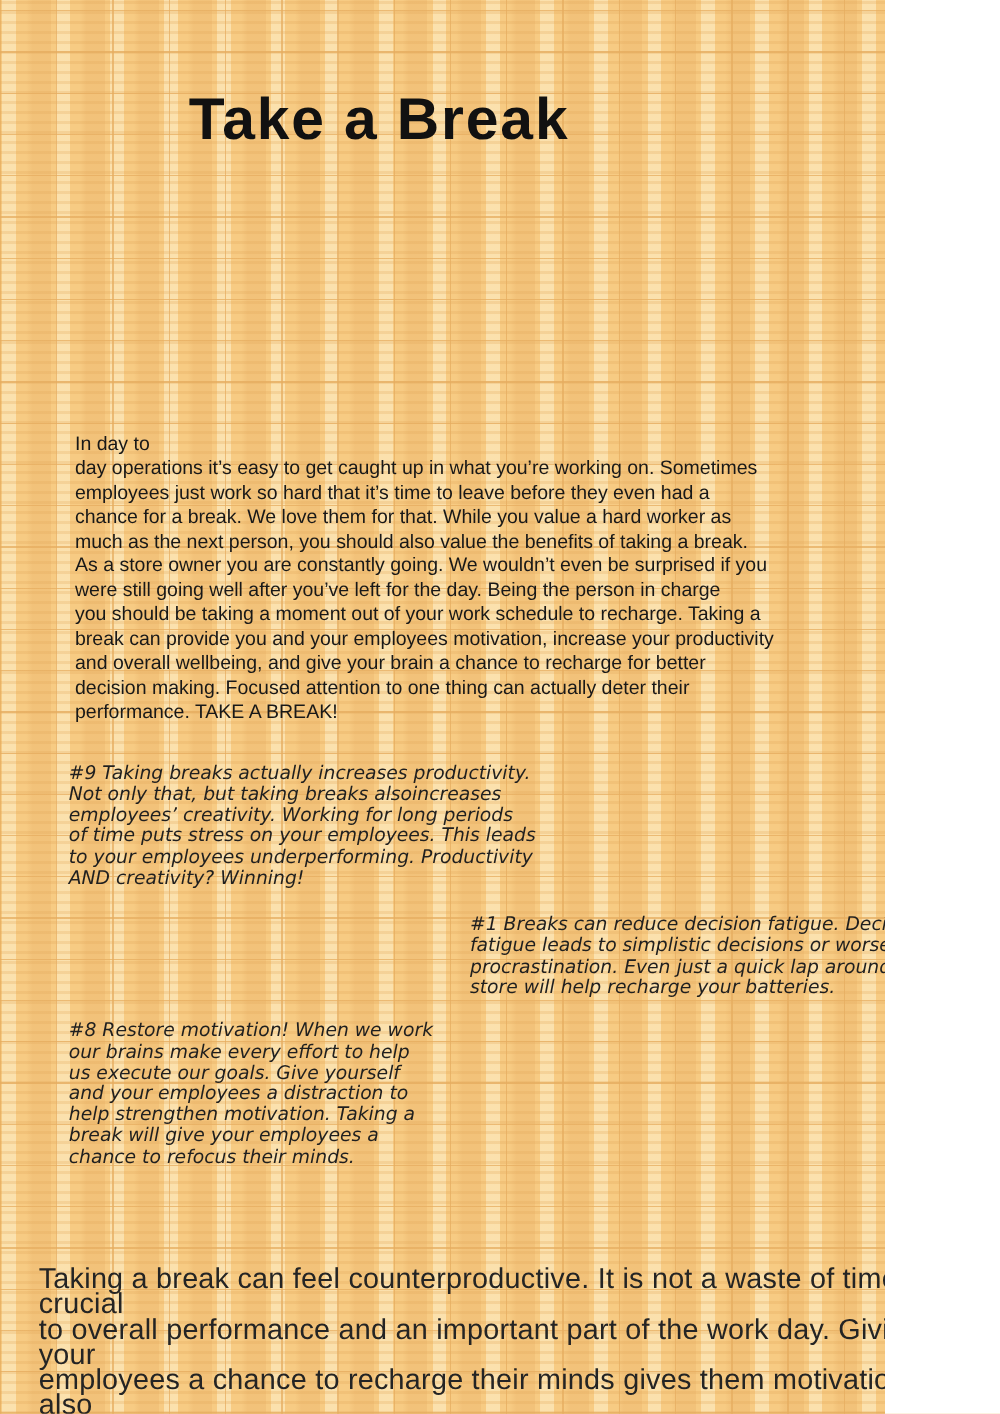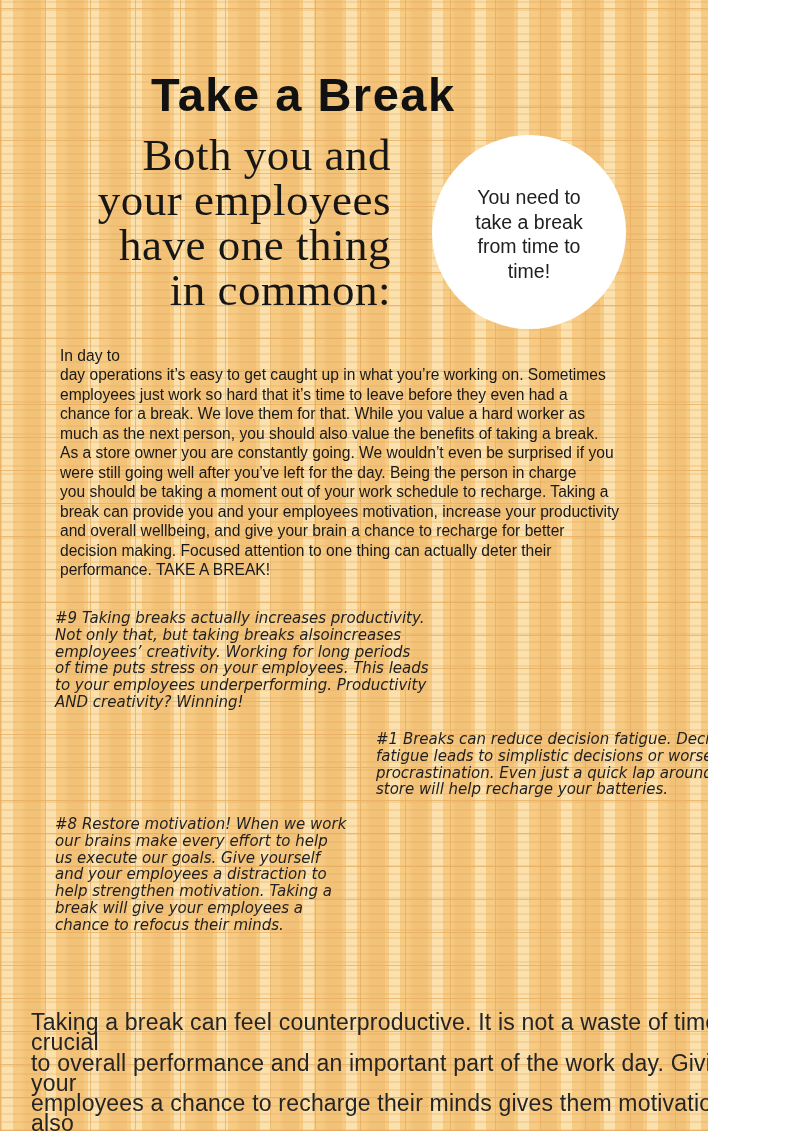--- a/index.html
+++ b/index.html
@@ -57,31 +57,21 @@
     font-size:23px;line-height:20.3px;color:#242424;letter-spacing:.2px;
   }
 </style>
 </head>
 <body>
 
 <div id="poster">
 
   <h1 class="abs title">Take a Break</h1>
 
-  <div class="abs heading pre">Both you and
-your employees
-have one thing
-in common:</div>
 
-  <div class="abs circle">
-    <span class="pre">You need to
-take a break
-from time to
-time!</span>
-  </div>
 
   <div class="abs intro pre">In day to
 day operations it’s easy to get caught up in what you’re working on. Sometimes
 employees just work so hard that it’s time to leave before they even had a
 chance for a break. We love them for that. While you value a hard worker as
 much as the next person, you should also value the benefits of taking a break.
 As a store owner you are constantly going. We wouldn’t even be surprised if you
 were still going well after you’ve left for the day. Being the person in charge
 you should be taking a moment out of your work schedule to recharge. Taking a
 break can provide you and your employees motivation, increase your productivity

